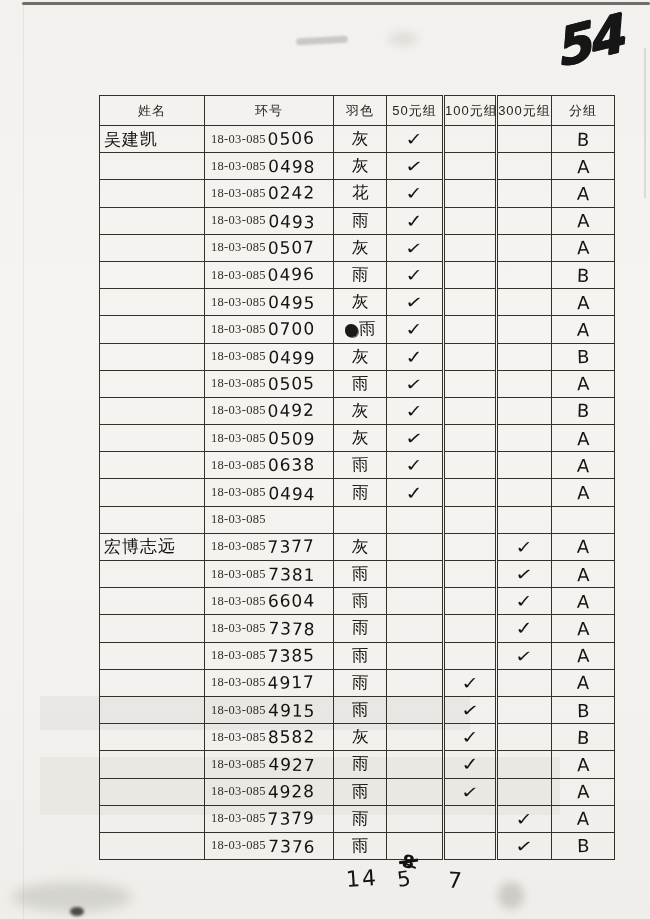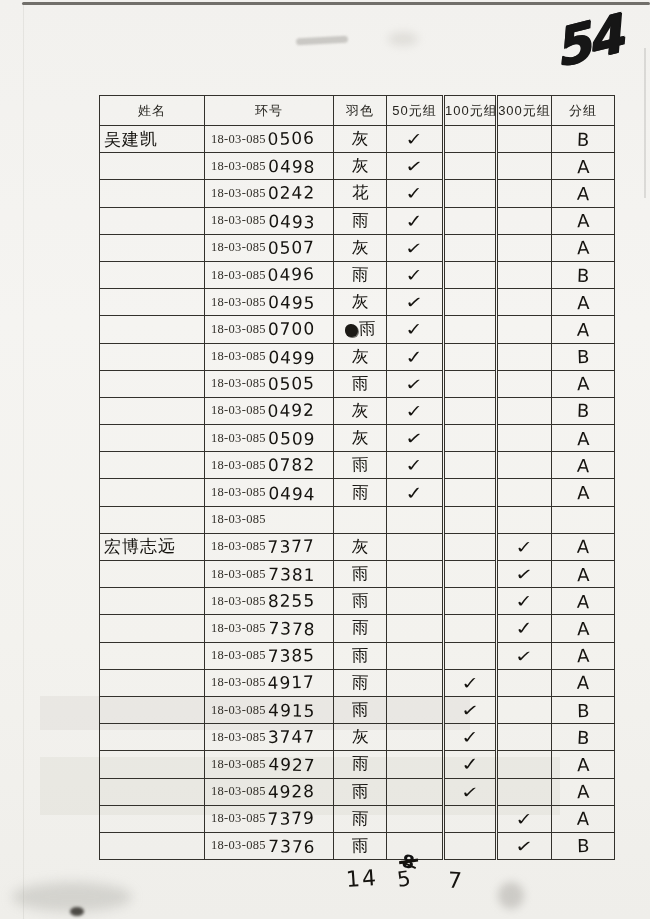--- a/index.html
+++ b/index.html
@@ -275,21 +275,21 @@
           <td class="c-check"><span class="hw check" style="transform: rotate(5.4deg) scaleX(1.25);">✓</span></td>
           <td class="c-check"></td>
           <td class="c-check"></td>
           <td class="c-group"><span class="hw hw-group" style="transform: rotate(-1.2deg);">A</span></td>
         </tr>
         <tr class="row">
           <td class="c-name"></td>
           <td class="c-ring">
             <div class="ringwrap">
               <span class="prefix">18-03-085</span>
-              <span class="hw hw-ring" style="transform: rotate(-0.8deg);">0782</span>
+              <span class="hw hw-ring" style="transform: rotate(-0.8deg);">0638</span>
             </div>
           </td>
           <td class="c-color"><span class="hw hw-color" style="transform: rotate(-1.8deg);">雨</span></td>
           <td class="c-check"><span class="hw check" style="transform: rotate(-3.6deg) scaleX(1.25);">✓</span></td>
           <td class="c-check"></td>
           <td class="c-check"></td>
           <td class="c-group"><span class="hw hw-group" style="transform: rotate(2.7deg);">A</span></td>
         </tr>
         <tr class="row">
           <td class="c-name"></td>
@@ -344,21 +344,21 @@
           <td class="c-check"></td>
           <td class="c-check"></td>
           <td class="c-check"><span class="hw check" style="transform: rotate(5.4deg) scaleX(1.25);">✓</span></td>
           <td class="c-group"><span class="hw hw-group" style="transform: rotate(-1.2deg);">A</span></td>
         </tr>
         <tr class="row">
           <td class="c-name"></td>
           <td class="c-ring">
             <div class="ringwrap">
               <span class="prefix">18-03-085</span>
-              <span class="hw hw-ring" style="transform: rotate(-0.8deg);">8255</span>
+              <span class="hw hw-ring" style="transform: rotate(-0.8deg);">6604</span>
             </div>
           </td>
           <td class="c-color"><span class="hw hw-color" style="transform: rotate(-1.8deg);">雨</span></td>
           <td class="c-check"></td>
           <td class="c-check"></td>
           <td class="c-check"><span class="hw check" style="transform: rotate(-3.6deg) scaleX(1.25);">✓</span></td>
           <td class="c-group"><span class="hw hw-group" style="transform: rotate(2.7deg);">A</span></td>
         </tr>
         <tr class="row">
           <td class="c-name"></td>
@@ -414,21 +414,21 @@
           <td class="c-check"></td>
           <td class="c-check"><span class="hw check" style="transform: rotate(5.4deg) scaleX(1.25);">✓</span></td>
           <td class="c-check"></td>
           <td class="c-group"><span class="hw hw-group" style="transform: rotate(-1.2deg);">B</span></td>
         </tr>
         <tr class="row">
           <td class="c-name"></td>
           <td class="c-ring">
             <div class="ringwrap">
               <span class="prefix">18-03-085</span>
-              <span class="hw hw-ring" style="transform: rotate(-0.8deg);">3747</span>
+              <span class="hw hw-ring" style="transform: rotate(-0.8deg);">8582</span>
             </div>
           </td>
           <td class="c-color"><span class="hw hw-color" style="transform: rotate(-1.8deg);">灰</span></td>
           <td class="c-check"></td>
           <td class="c-check"><span class="hw check" style="transform: rotate(-3.6deg) scaleX(1.25);">✓</span></td>
           <td class="c-check"></td>
           <td class="c-group"><span class="hw hw-group" style="transform: rotate(2.7deg);">B</span></td>
         </tr>
         <tr class="row">
           <td class="c-name"></td>

